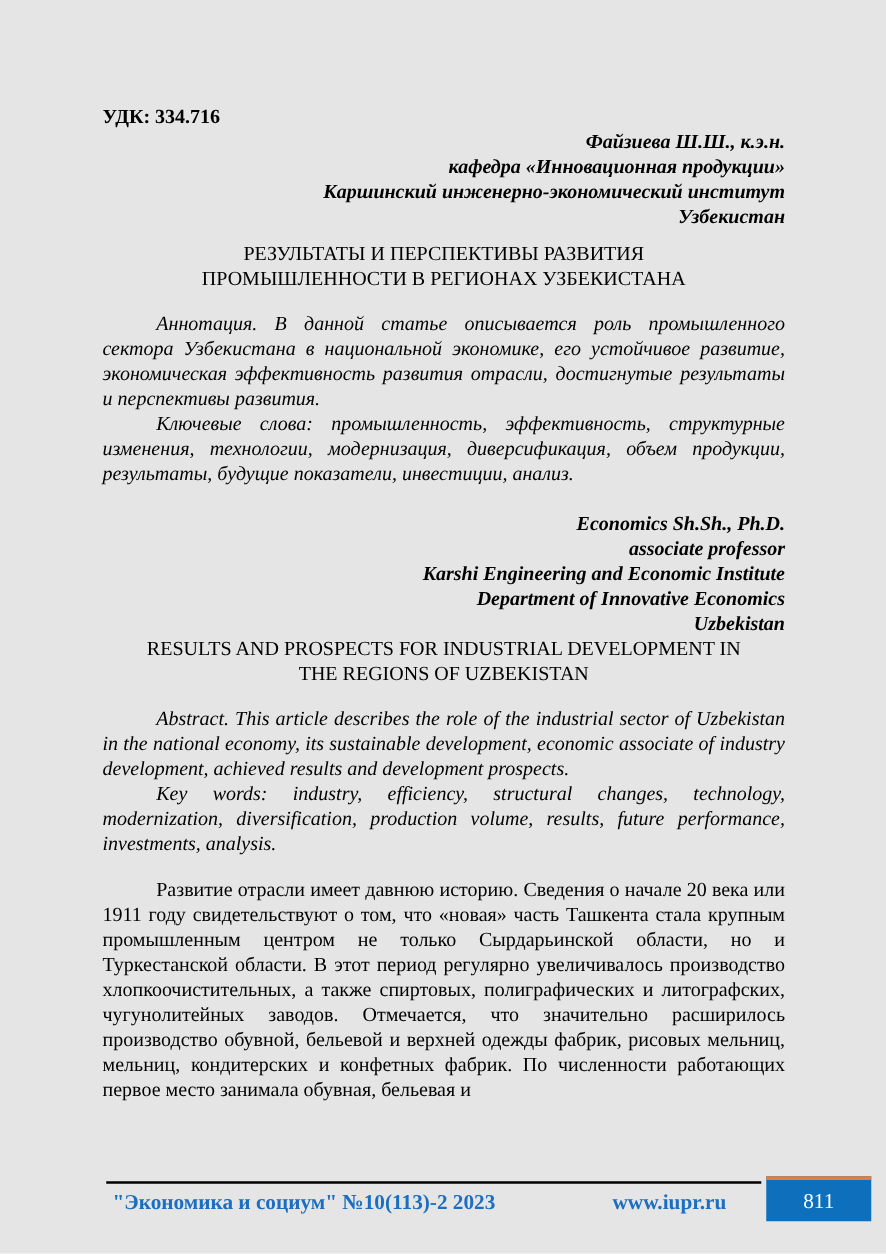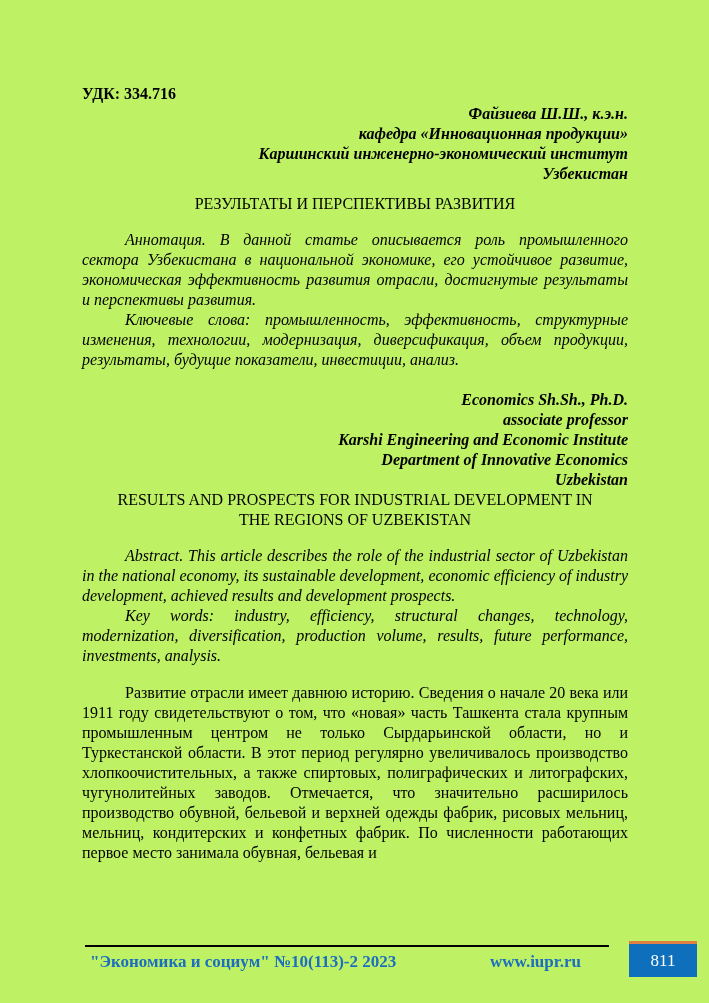--- a/index.html
+++ b/index.html
@@ -4,21 +4,21 @@
 <style>
   html, body {
     margin: 0;
     padding: 0;
     background: #ffffff;
   }
   .doc-page {
     position: relative;
     width: 709px;
     height: 1003px;
-    background: #bef264;
+    background: #e5e5e5;
     overflow: hidden;
     font-family: "Liberation Serif", "DejaVu Serif", serif;
     color: #000000;
   }
   .content {
     position: absolute;
     left: 82px;
     top: 84px;
     width: 546px;
     font-size: 16px;
@@ -79,21 +79,21 @@
     position: absolute;
     right: 128px;
     top: 11px;
     color: #1b6ec0;
     white-space: nowrap;
   }
   .page-badge {
     position: absolute;
     right: 12px;
     top: 0;
-    width: 68px;
+    width: 84px;
     height: 33px;
     background: #0e70bc;
     border-top: 3px solid #e07f42;
     color: #ffffff;
     text-align: center;
     line-height: 33px;
     font-weight: normal;
     font-size: 17px;
   }
 </style>
@@ -108,39 +108,40 @@
 
     <div class="author-block">
       <div>Файзиева Ш.Ш., к.э.н.</div>
       <div>кафедра «Инновационная продукции»</div>
       <div>Каршинский инженерно-экономический институт</div>
       <div>Узбекистан</div>
     </div>
 
     <div class="article-title title-ru">
       <div>РЕЗУЛЬТАТЫ И ПЕРСПЕКТИВЫ РАЗВИТИЯ</div>
+      <div>ПРОМЫШЛЕННОСТИ В РЕГИОНАХ УЗБЕКИСТАНА</div>
     </div>
 
     <p class="italic-para abstract-ru">Аннотация. В данной статье описывается роль промышленного сектора Узбекистана в национальной экономике, его устойчивое развитие, экономическая эффективность развития отрасли, достигнутые результаты и перспективы развития.</p>
     <p class="italic-para">Ключевые слова: промышленность, эффективность, структурные изменения, технологии, модернизация, диверсификация, объем продукции, результаты, будущие показатели, инвестиции, анализ.</p>
 
     <div class="author-block author-en">
       <div>Economics Sh.Sh., Ph.D.</div>
       <div>associate professor</div>
       <div>Karshi Engineering and Economic Institute</div>
       <div>Department of Innovative Economics</div>
       <div>Uzbekistan</div>
     </div>
 
     <div class="article-title title-en">
       <div>RESULTS AND PROSPECTS FOR INDUSTRIAL DEVELOPMENT IN</div>
       <div>THE REGIONS OF UZBEKISTAN</div>
     </div>
 
-    <p class="italic-para abstract-en">Abstract. This article describes the role of the industrial sector of Uzbekistan in the national economy, its sustainable development, economic efficiency of industry development, achieved results and development prospects.</p>
+    <p class="italic-para abstract-en">Abstract. This article describes the role of the industrial sector of Uzbekistan in the national economy, its sustainable development, economic associate of industry development, achieved results and development prospects.</p>
     <p class="italic-para">Key words: industry, efficiency, structural changes, technology, modernization, diversification, production volume, results, future performance, investments, analysis.</p>
 
     <p class="body-para">Развитие отрасли имеет давнюю историю. Сведения о начале 20 века или 1911 году свидетельствуют о том, что «новая» часть Ташкента стала крупным промышленным центром не только Сырдарьинской области, но и Туркестанской области. В этот период регулярно увеличивалось производство хлопкоочистительных, а также спиртовых, полиграфических и литографских, чугунолитейных заводов. Отмечается, что значительно расширилось производство обувной, бельевой и верхней одежды фабрик, рисовых мельниц, мельниц, кондитерских и конфетных фабрик. По численности работающих первое место занимала обувная, бельевая и</p>
 
   </div>
 
   <div class="footer">
     <div class="footer-rule"></div>
     <div class="footer-journal">"Экономика и социум" №10(113)-2 2023</div>
     <div class="footer-site">www.iupr.ru</div>

